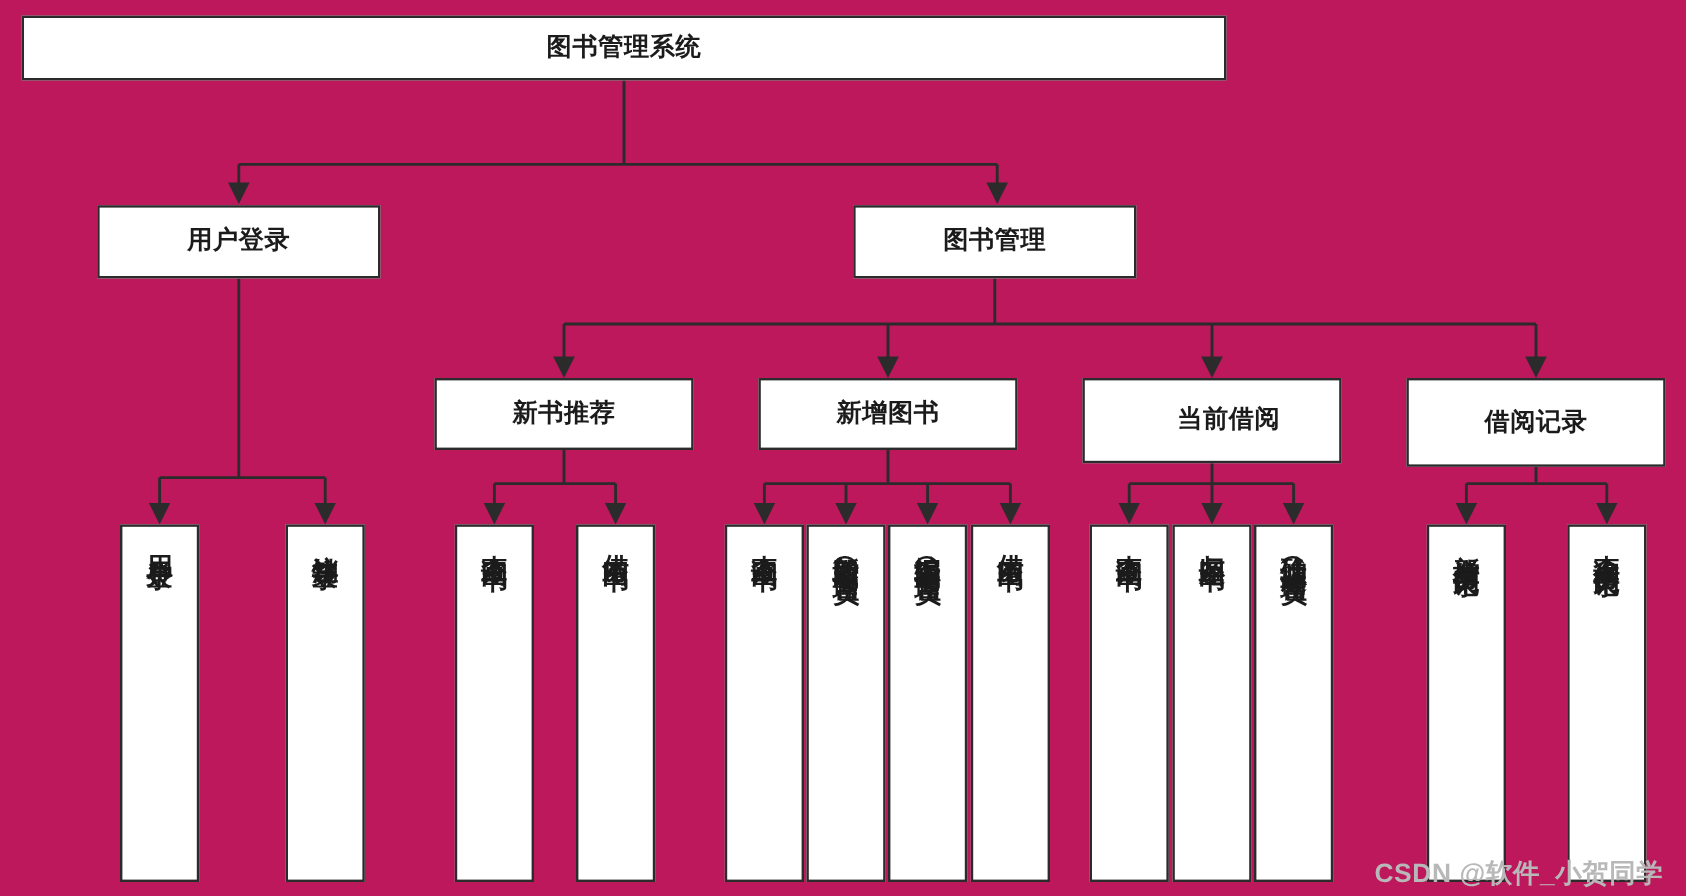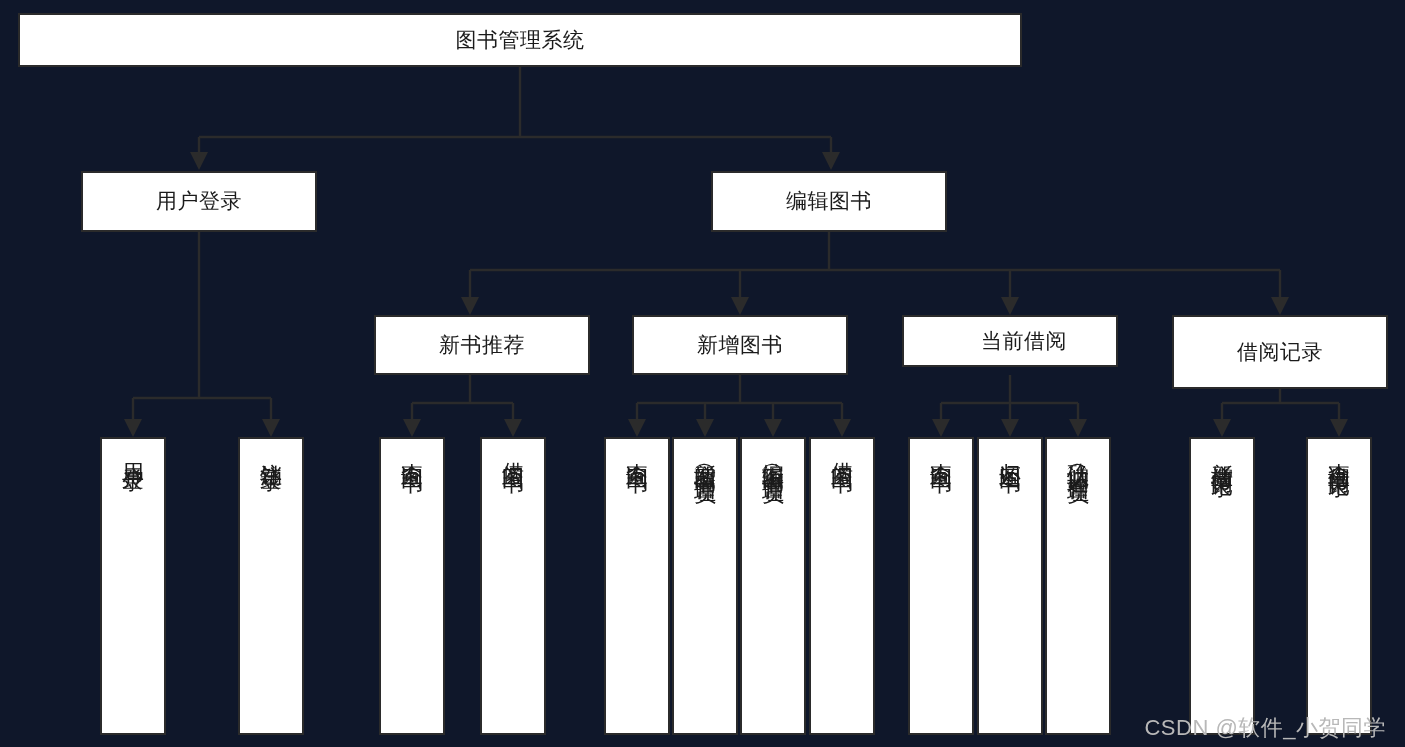--- a/index.html
+++ b/index.html
@@ -8,22 +8,23 @@
     background: #ffffff;
   }
   body {
     font-family: "Liberation Sans", "DejaVu Sans", sans-serif;
     color: #1a1a1a;
   }
   #canvas {
     position: relative;
     width: 1405px;
     height: 747px;
-    background: #0f172a;
+    background: #be185d;
     overflow: hidden;
+    font-weight: bold;
   }
   #edges {
     position: absolute;
     left: 0;
     top: 0;
     width: 1405px;
     height: 747px;
     pointer-events: none;
   }
   .node {
@@ -128,30 +129,30 @@
   </svg>
 
   <div class="node horiz" style="left:18px; top:13px; width:1004px; height:54px;">
     <span class="node-label">图书管理系统</span>
   </div>
 
   <div class="node horiz" style="left:81px; top:171px; width:236px; height:61px;">
     <span class="node-label">用户登录</span>
   </div>
   <div class="node horiz" style="left:711px; top:171px; width:236px; height:61px;">
-    <span class="node-label">编辑图书</span>
-  </div>
-
-  <div class="node horiz" style="left:374px; top:315px; width:216px; height:60px;">
+    <span class="node-label">图书管理</span>
+  </div>
+
+  <div class="node horiz" style="left:362px; top:315px; width:216px; height:60px;">
     <span class="node-label">新书推荐</span>
   </div>
   <div class="node horiz" style="left:632px; top:315px; width:216px; height:60px;">
     <span class="node-label">新增图书</span>
   </div>
-  <div class="node horiz" style="left:902px; top:315px; width:216px; height:52px;padding-left:28px;">
+  <div class="node horiz" style="left:902px; top:315px; width:216px; height:71px;padding-left:28px;">
     <span class="node-label">当前借阅</span>
   </div>
   <div class="node horiz" style="left:1172px; top:315px; width:216px; height:74px;">
     <span class="node-label">借阅记录</span>
   </div>
 
   <div class="node vert" style="left:100px; top:437px; width:66px; height:298px;">
     <span class="node-label">用户登录</span>
   </div>
   <div class="node vert" style="left:238px; top:437px; width:66px; height:298px;">

